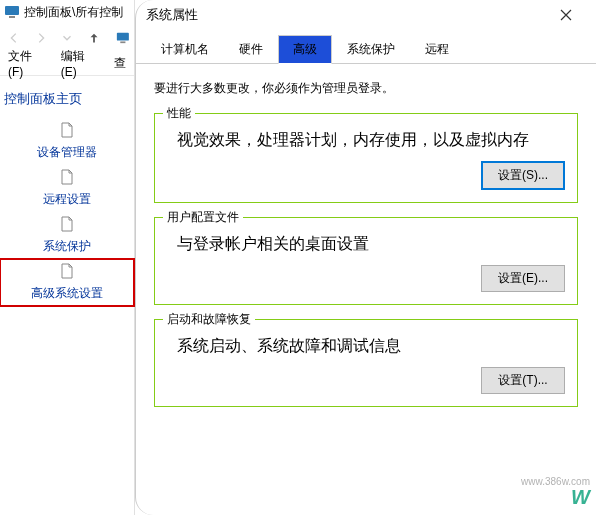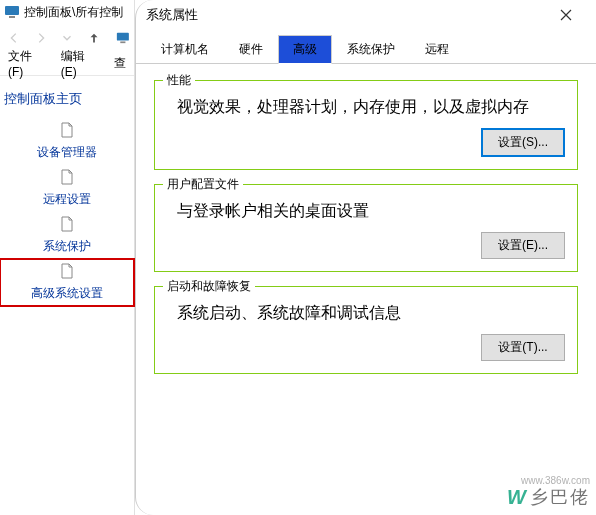--- a/index.html
+++ b/index.html
@@ -142,20 +142,21 @@
 
   <div class="tabs">
     <div class="tab">计算机名</div>
     <div class="tab">硬件</div>
     <div class="tab active">高级</div>
     <div class="tab">系统保护</div>
     <div class="tab">远程</div>
   </div>
 
   <div class="content">
+    <div class="note">要进行大多数更改，你必须作为管理员登录。</div>
 
     <div class="group">
       <div class="group-legend">性能</div>
       <div class="group-desc">视觉效果，处理器计划，内存使用，以及虚拟内存</div>
       <div class="btn-row">
         <button class="win-btn primary">设置(S)...</button>
       </div>
     </div>
 
     <div class="group">
@@ -171,15 +172,14 @@
       <div class="group-desc">系统启动、系统故障和调试信息</div>
       <div class="btn-row">
         <button class="win-btn">设置(T)...</button>
       </div>
     </div>
   </div>
 
   <div class="watermark">
     <span class="url">www.386w.com</span>
     <span class="logo">W</span>
-    <span class="txt">乡巴佬</span>
   </div>
 </div>
 
 </body></html>

